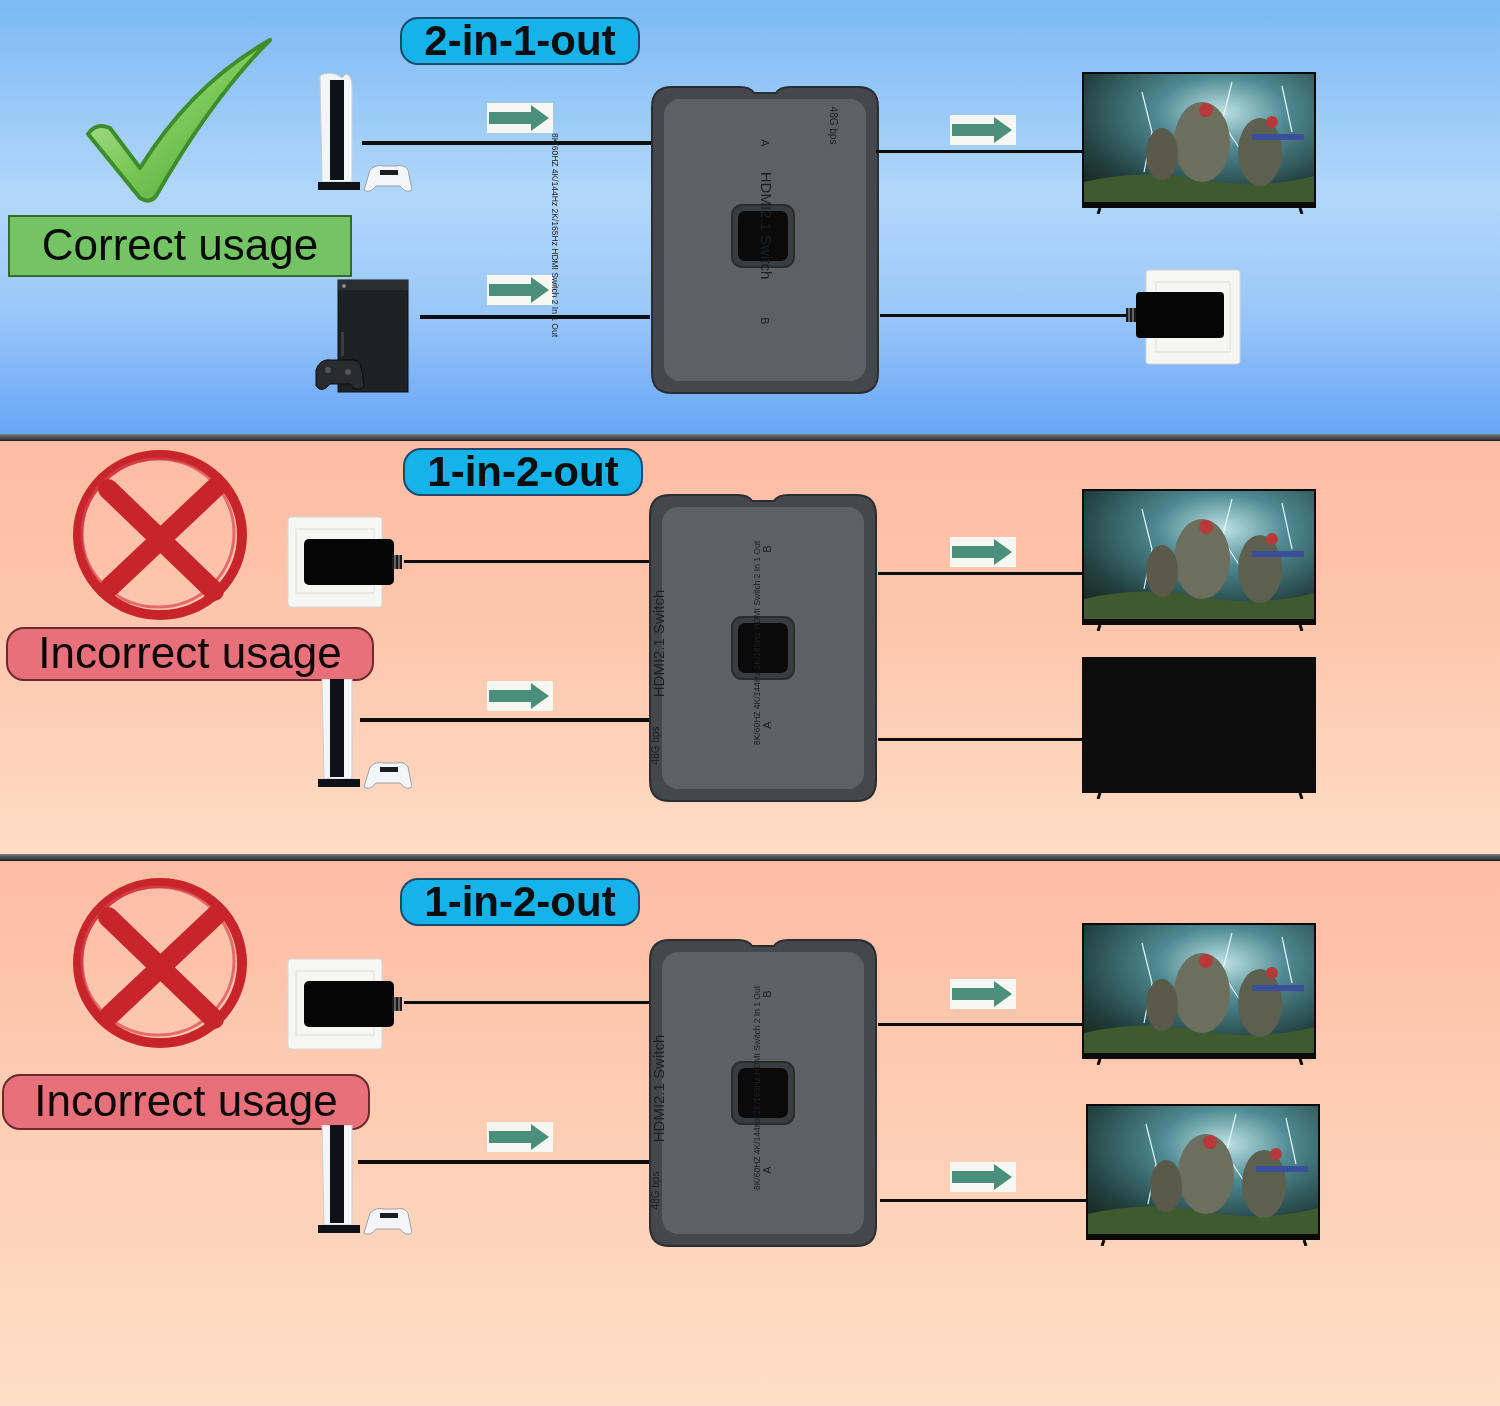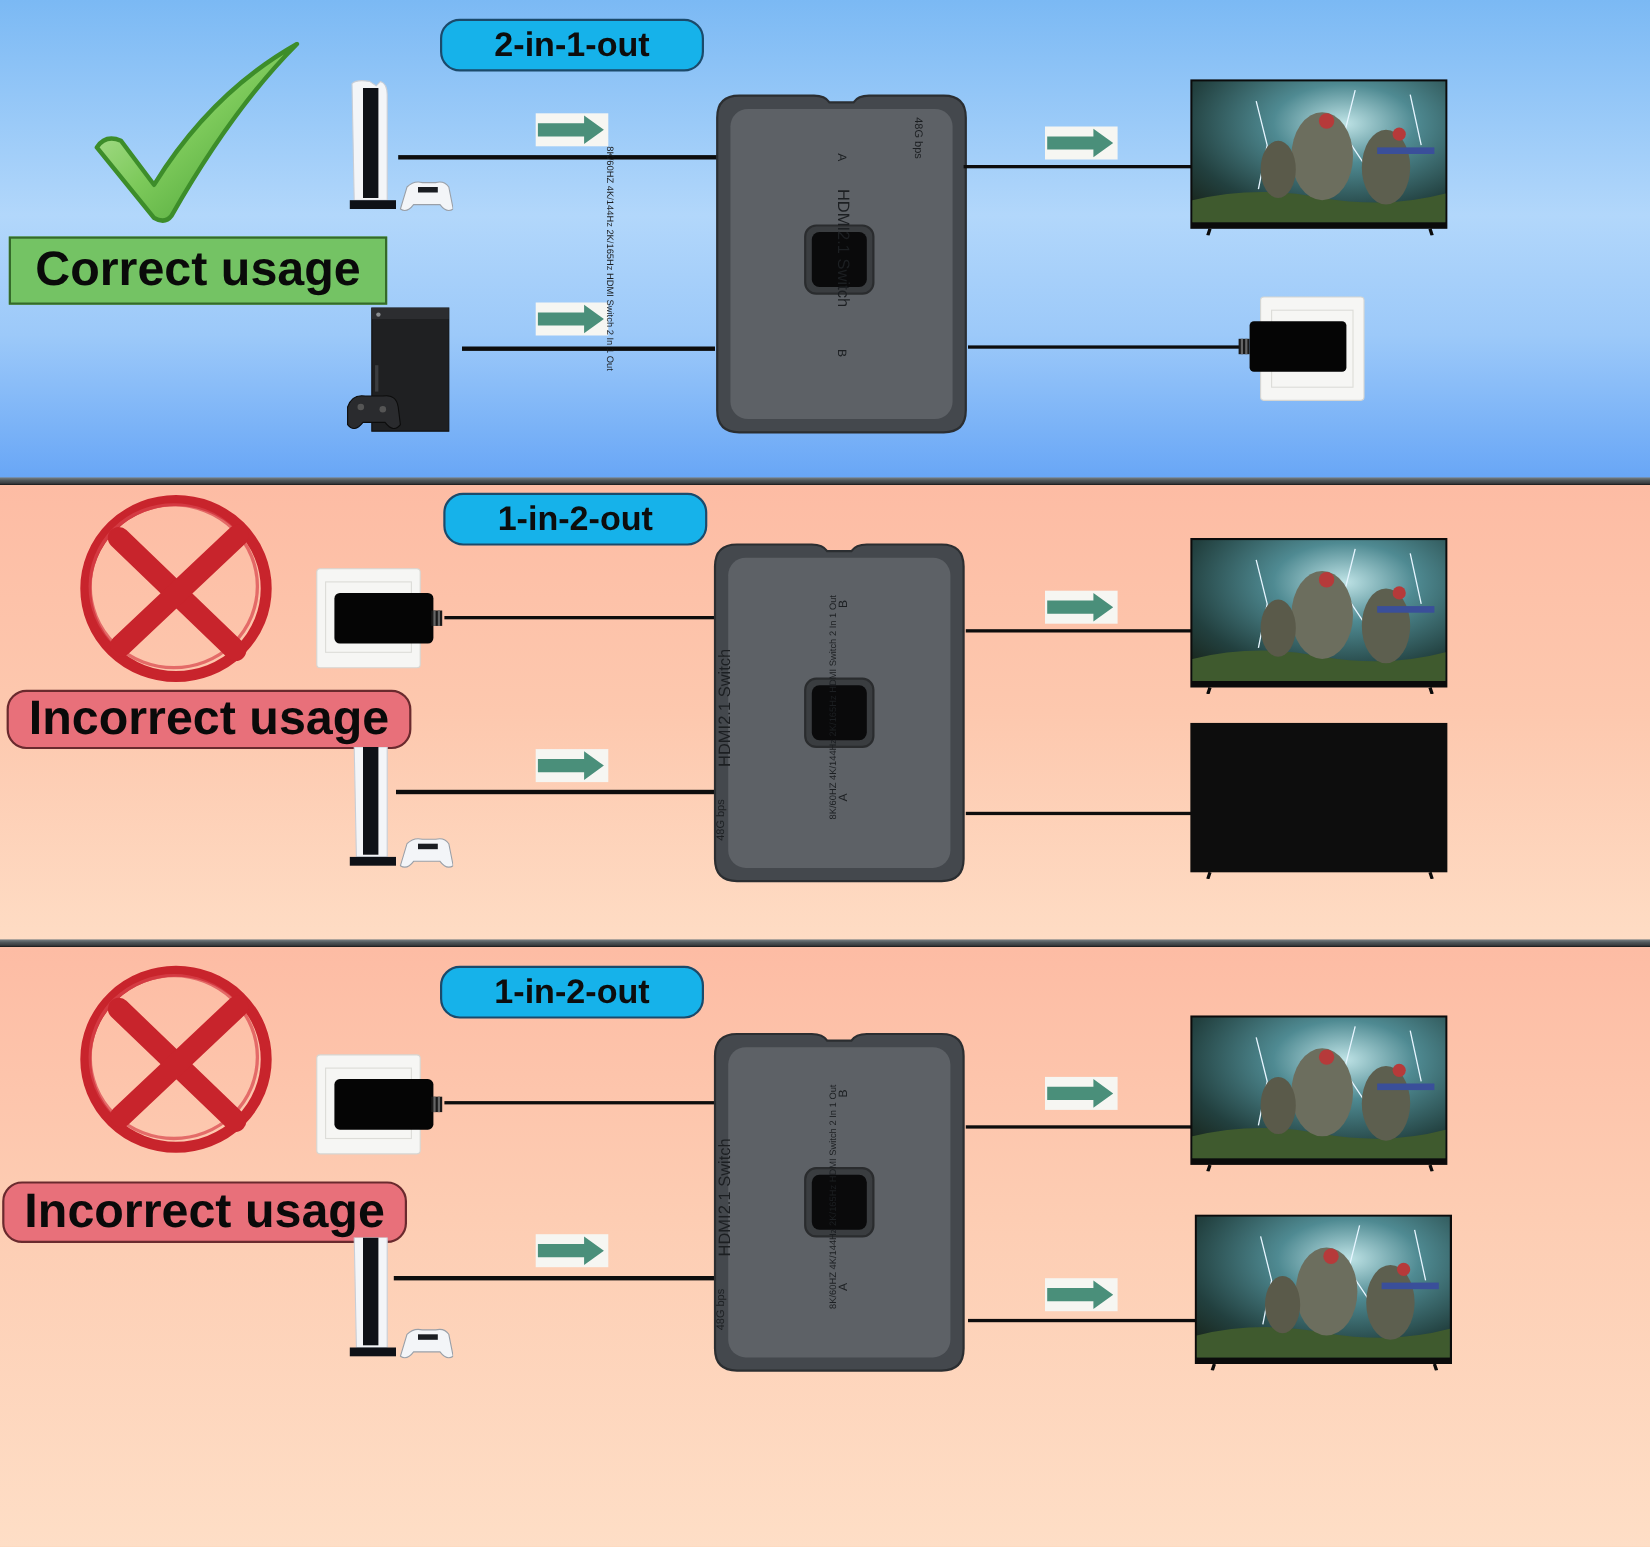--- a/index.html
+++ b/index.html
@@ -12,23 +12,23 @@
   #panel-3 { top: 861px; height: 545px; background: linear-gradient(to bottom, #fdbca4 0%, #fdcdb3 45%, #fedec6 100%); }
 
   .divider { position: absolute; left: 0; width: 1500px; height: 7px;
     background: linear-gradient(to bottom, #7a8286 0%, #4f5659 40%, #3a3e40 75%, #151515 100%); }
   #divider-1 { top: 434px; }
   #divider-2 { top: 854px; }
 
   .abs { position: absolute; }
 
   .mode-badge { position: absolute; height: 48px; border: 2px solid #1b4a6b; border-radius: 18px;
-    background: #16b2ea; color: #0d0d0d; font-weight: bold; font-size: 31px; line-height: 44px;
+    background: #16b2ea; color: #0d0d0d; font-weight: bold; font-size: 42px; line-height: 44px;
     text-align: center; letter-spacing: 0px; }
-  .usage-label { position: absolute; font-weight: bold; color: #0a0a0a; font-size: 44px; line-height: 50px; text-align: center; }
+  .usage-label { position: absolute; font-weight: normal; color: #0a0a0a; font-size: 44px; line-height: 50px; text-align: center; }
   .usage-correct { background: #74c364; border: 2px solid #356a2a; }
   .usage-incorrect { background: #e8707a; border: 2px solid #6a2a2e; border-radius: 18px; }
 
   .cable { position: absolute; height: 4px; background: #0d0d0d; }
   .cable.thin { height: 3px; }
 
   .arrow { position: absolute; width: 66px; height: 30px; background: #f6f6f2; }
   .arrow svg { width: 66px; height: 30px; display: block; }
 
   .switch { position: absolute; width: 230px; height: 310px; }

